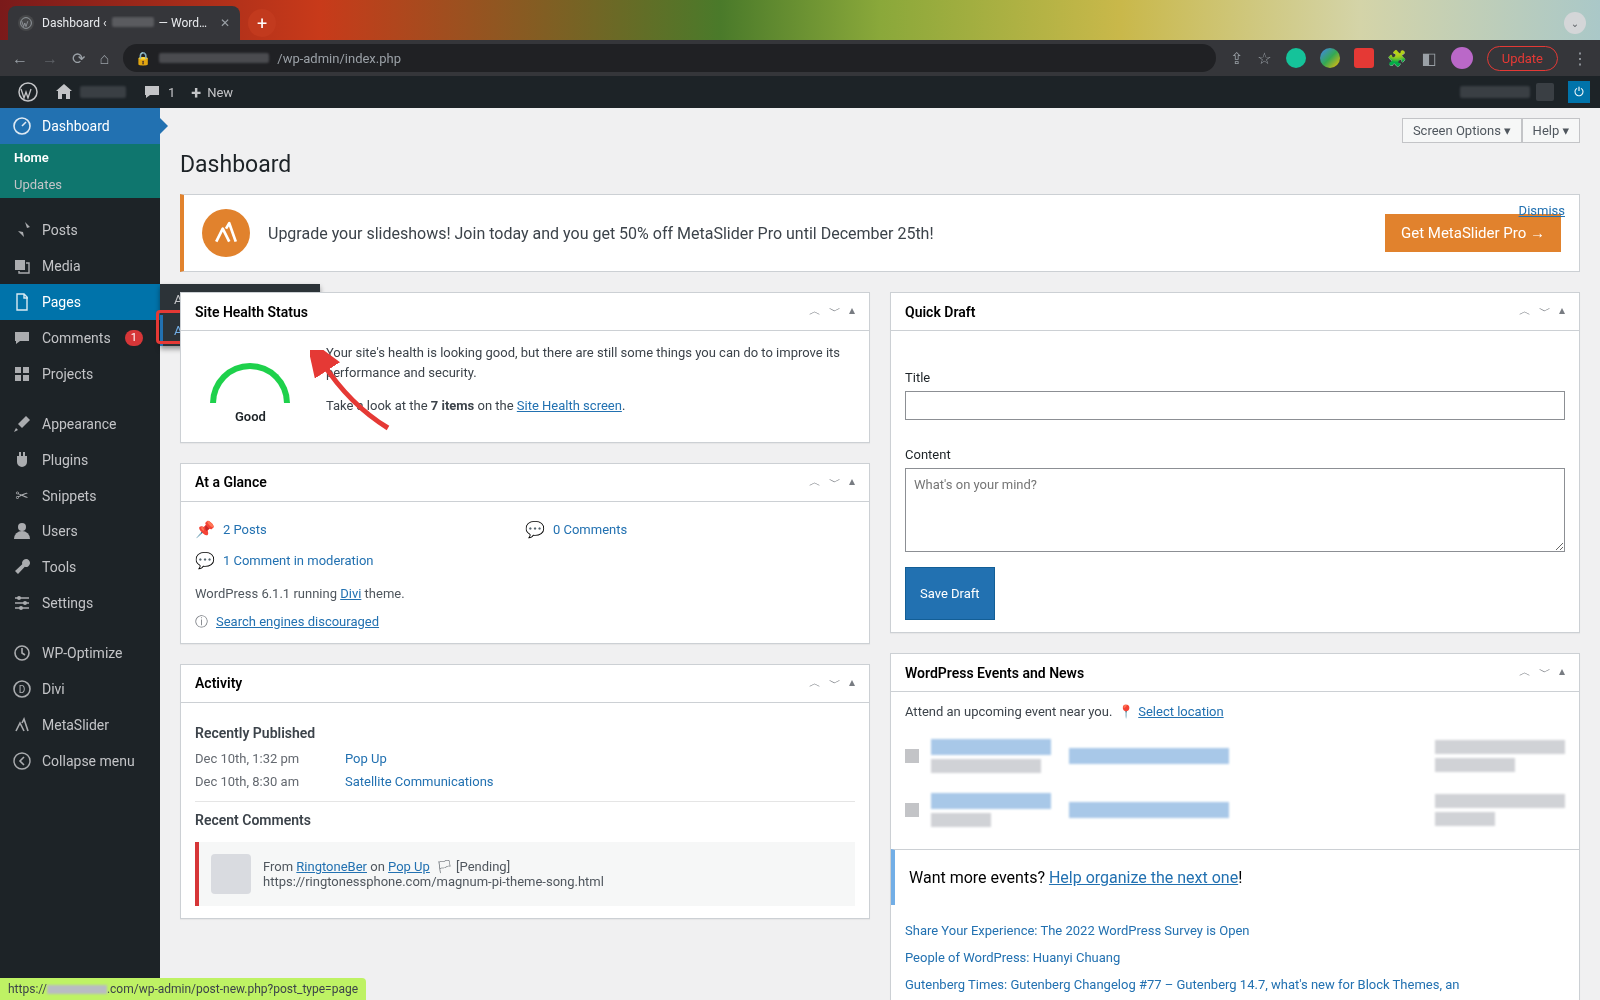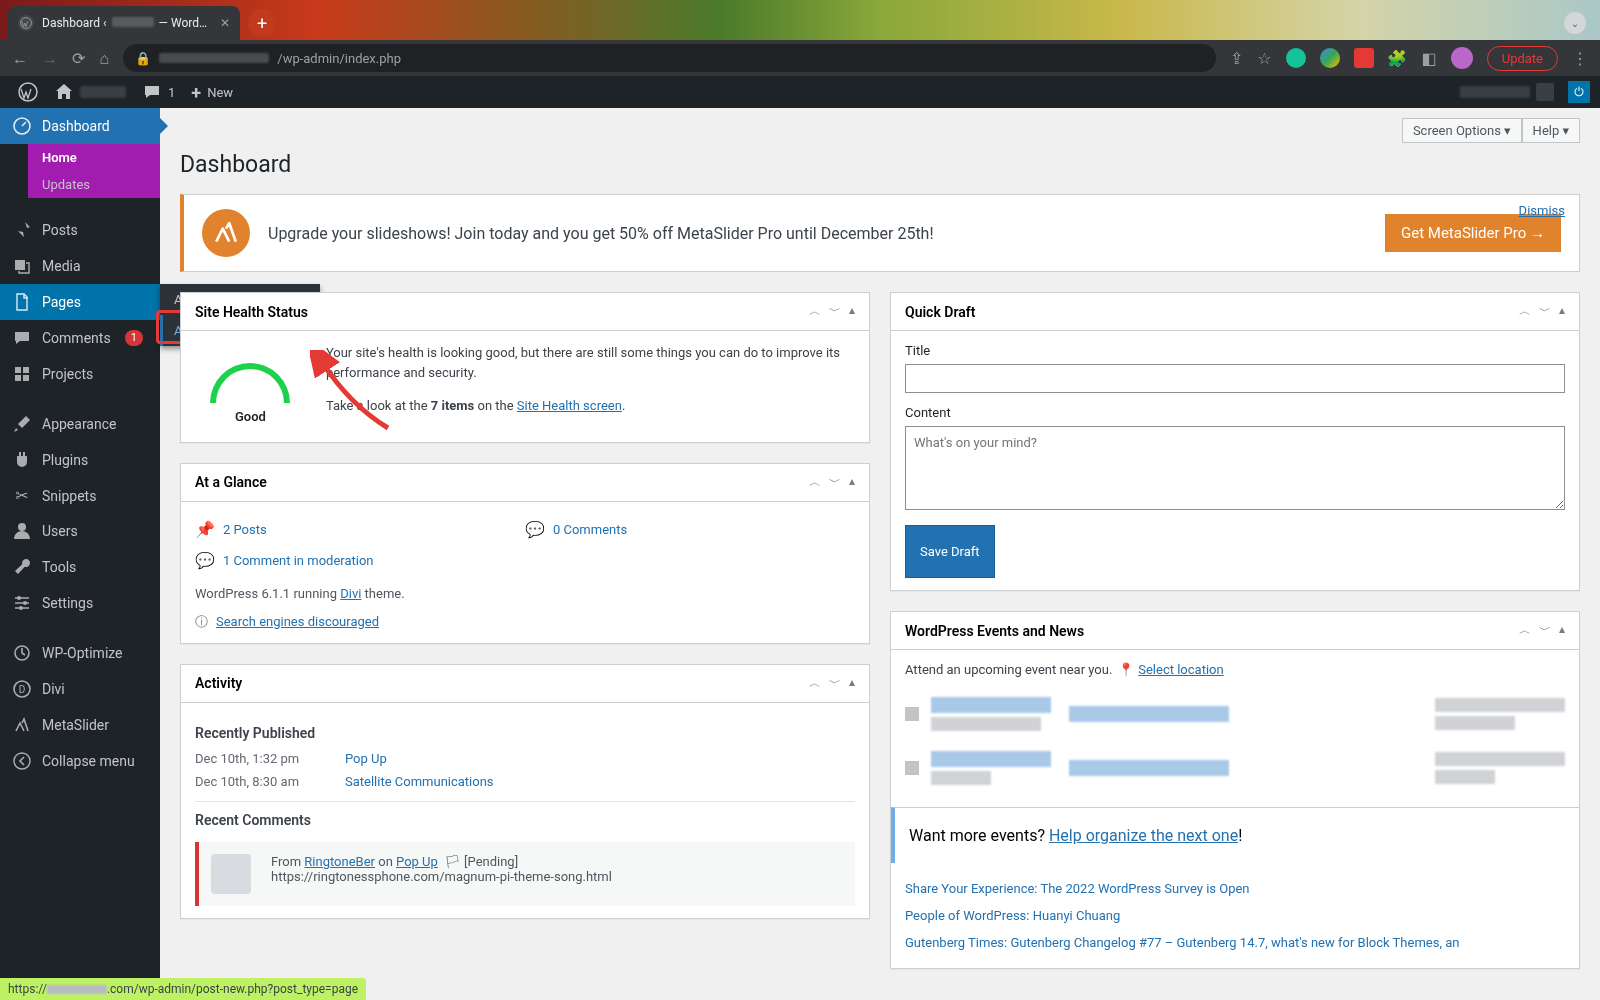--- a/index.html
+++ b/index.html
@@ -30,21 +30,21 @@
 .wp-bar .user-blur { width:70px; height:12px; background:#3a3f44; filter:blur(1px); border-radius:2px; }
 .wp-bar .logout-icn { width:22px; height:22px; background:#0073aa; display:flex; align-items:center; justify-content:center; color:#fff; font-size:12px; margin-left:6px; }
 
 
 .wp-wrap { display:flex; height:calc(1000px - 108px); }
 .sidebar { width:160px; background:#1d2327; color:#c3c4c7; font-size:14px; position:relative; }
 .sidebar .mi { display:flex; align-items:center; gap:10px; padding:8px 12px; cursor:pointer; position:relative; }
 .sidebar .mi.current { background:#2271b1; color:#fff; }
 .sidebar .mi.open { background:#0073aa; color:#fff; }
 .sidebar .mi .icn { width:20px; font-size:16px; opacity:.85; display:flex; align-items:center; justify-content:center; }
-.sidebar .sub { background:#a21caf;margin-left:28px; }
+.sidebar .sub { background:#0f766e; }
 .sidebar .sub .si { padding:6px 12px 6px 14px; font-size:13px; cursor:pointer; }
 .sidebar .sub .si.cur { color:#fff; font-weight:600; }
 .sidebar .sep { height:14px; }
 .badge-red { background:#d63638; color:#fff; font-size:11px; border-radius:9px; padding:0 6px; margin-left:4px; line-height:16px; }
 .sidebar .arrow-notch { position:absolute; right:-8px; top:50%; transform:translateY(-50%); width:0; height:0; border-top:8px solid transparent; border-bottom:8px solid transparent; border-left:8px solid #2271b1; }
 
 
 .flyout { position:absolute; left:160px; top:0; width:160px; background:#2c3338; box-shadow:0 3px 5px rgba(0,0,0,.4); }
 .flyout .fi { padding:8px 14px; font-size:13px; color:#c3c4c7; cursor:pointer; }
 .flyout .fi.hl { color:#72aee6; border-left:3px solid #2271b1; padding-left:11px; }
@@ -87,26 +87,26 @@
 .glance-grid .gi .gicn { color:#787c82; font-size:16px; }
 .glance-grid .gi a { color:#2271b1; cursor:pointer; }
 .glance-foot { padding-top:10px; color:#50575e; }
 .glance-se { margin-top:12px; display:flex; align-items:center; gap:8px; }
 
 .activity-list { }
 .activity-list h3 { font-size:14px; font-weight:600; padding:10px 0 6px; }
 .activity-list .row { display:flex; padding:4px 0; }
 .activity-list .row .dt { width:150px; color:#646970; }
 .activity-list .row a { color:#2271b1; cursor:pointer; }
-.cbox { background:#f6f7f7; border-left:4px solid #d63638; padding:12px; margin-top:8px; display:flex; gap:20px; }
+.cbox { background:#f6f7f7; border-left:4px solid #d63638; padding:12px; margin-top:8px; display:flex; gap:12px;align-items:center; }
 .cbox .av { width:40px; height:40px; background:#d9dbe0; border-radius:4px; }
 .cbox .ctxt { font-size:13px; color:#50575e; }
 
 .qd .field { margin-bottom:12px; }
-.qd label { display:block; font-size:13px; color:#1d2327; margin-bottom:6px; }
+.qd label { display:block; font-size:13px; color:#1d2327; margin-bottom:6px;margin-top:27px; }
 .qd input[type=text] { width:100%; padding:6px 8px; border:1px solid #8c8f94; font-size:13px; }
 .qd textarea { width:100%; height:84px; padding:8px; border:1px solid #8c8f94; font-size:13px; resize:vertical; }
 .btn-primary { background:#2271b1; color:#fff; border:1px solid #135e96; padding:18px 14px; font-size:13px; cursor:pointer; }
 
 .events .ev-top { padding-bottom:10px; }
 .events .loc-icn { color:#2271b1; }
 .ev-list .ev-row { display:flex; align-items:center; gap:12px; padding:10px 0; }
 .ev-list .ev-row .sq { width:14px; height:14px; background:#c3c4c7; }
 .ev-list .ev-row .b1 { width:120px; height:16px; background:#a8c8e8; filter:blur(1px); }
 .ev-list .ev-row .b1b { width:110px; height:14px; background:#d0d2d6; filter:blur(1px); margin-top:4px; }

